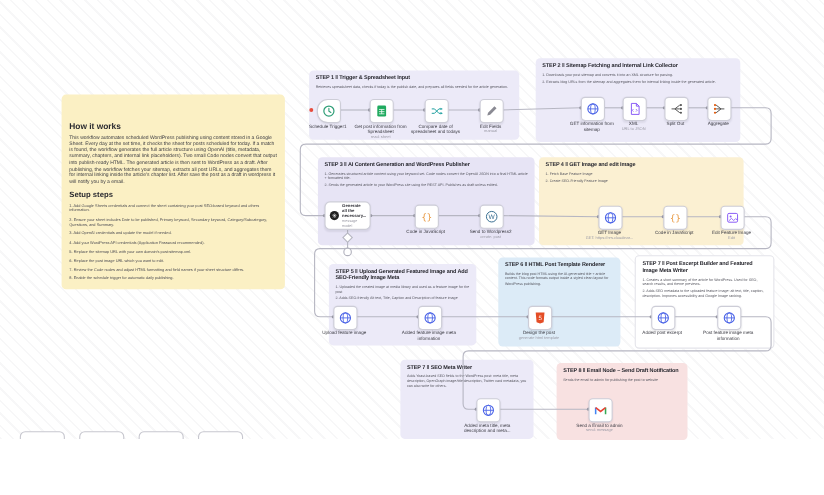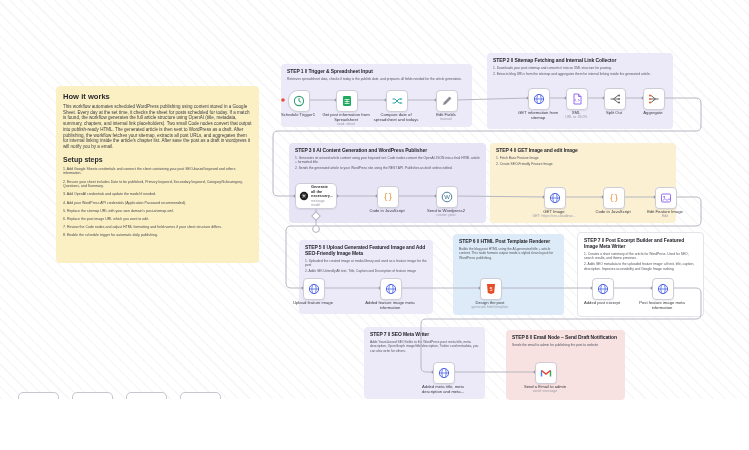--- a/index.html
+++ b/index.html
@@ -8,21 +8,21 @@
   .hatch{position:absolute;left:0;top:0;width:749px;height:399px;overflow:hidden;
          background:repeating-linear-gradient(45deg, rgba(120,120,135,0.06) 0 1.5px, transparent 1.5px 8px);}
   .cut{position:absolute;width:39px;height:20px;border:1px solid #c7c7cf;border-radius:5px;background:#fff;}
   .step{position:absolute;border-radius:4px;padding:4px 6px;box-sizing:border-box;z-index:1;}
   .c-lav{background:#ECEAF8;}
   .c-lav2{background:#E7E4F5;}
   .c-cream{background:#FBF0D2;}
   .c-blue{background:#DCEBF7;}
   .c-white{background:#ffffff;border:1px solid #e4e4ea;}
   .c-pink{background:#F8E1E1;}
-  .note{position:absolute;border-radius:4px;background:#FBF0C4;padding:6px 7px;box-sizing:border-box;z-index:1;}
+  .note{position:absolute;border-radius:4px;background:#FBF0C4;padding:24px 7px;box-sizing:border-box;z-index:1;}
   .step h3{margin:0 0 2.5px 0;font-size:5px;line-height:1.25;font-weight:bold;color:#28282f;letter-spacing:-0.1px;}
   .step p{margin:0 0 1.5px 0;font-size:3.3px;line-height:1.35;color:#55555e;}
   .note h2{margin:0 0 3px 0;font-size:7.6px;color:#2a2a30;}
   .note .body{font-size:4.55px;line-height:1.26;color:#3c3c42;margin:0 0 6px 0;}
   .note h4{margin:0 0 4px 0;font-size:7px;color:#2a2a30;}
   .note .si{font-size:3.55px;line-height:1.3;color:#4a4a52;margin:0 0 3.6px 0;}
   svg.wires{position:absolute;left:0;top:0;z-index:2;pointer-events:none;}
   .node{position:absolute;z-index:3;}
   .nbox{width:20px;height:20px;background:#fff;border:1px solid #cdcdd7;border-radius:4px;
         display:flex;align-items:center;justify-content:center;box-shadow:0 1px 1.5px rgba(40,40,60,0.08);}

